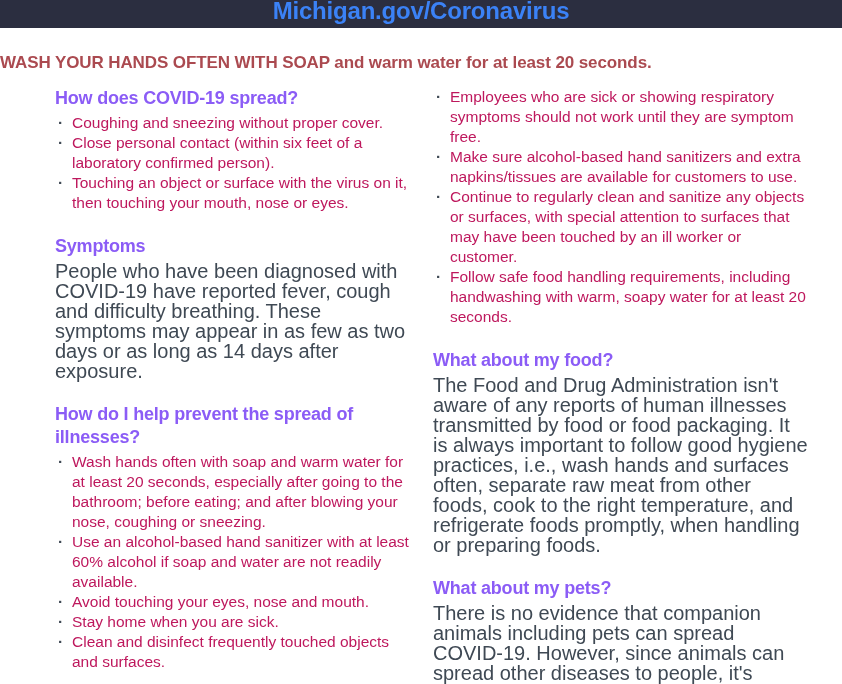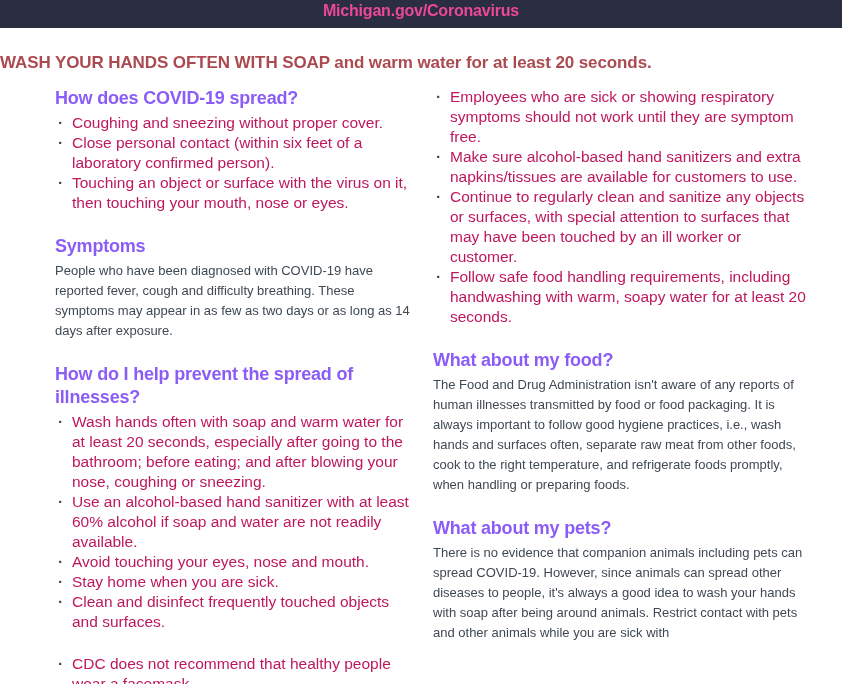--- a/index.html
+++ b/index.html
@@ -13,23 +13,23 @@
   }
   .header-bar {
     height: 28px;
     background: #2b2e40;
     display: flex;
     justify-content: center;
     align-items: flex-start;
     overflow: hidden;
   }
   .header-title {
-    color: #ec4899;
+    color: #3b82f6;
     font-weight: 700;
-    font-size: 16px;
+    font-size: 24px;
     line-height: 24px;
     margin-top: -1px;
     letter-spacing: -0.2px;
   }
   .banner-headline {
     margin-top: 26px;
     color: #ab4a50;
     font-weight: 700;
     font-size: 17px;
     line-height: 18px;
@@ -48,21 +48,21 @@
   .section-heading {
     margin: 0 0 3px 0;
     font-size: 18px;
     font-weight: 700;
     color: #8b5cf6;
     line-height: 23px;
     letter-spacing: -0.2px;
   }
   .section-paragraph {
     margin: 0;
-    font-size: 13px;
+    font-size: 20px;
     color: #3f4954;
     line-height: 20px;
   }
   .bullet-list {
     margin: 0;
     padding: 0;
     list-style: none;
   }
   .bullet-list li {
     position: relative;

